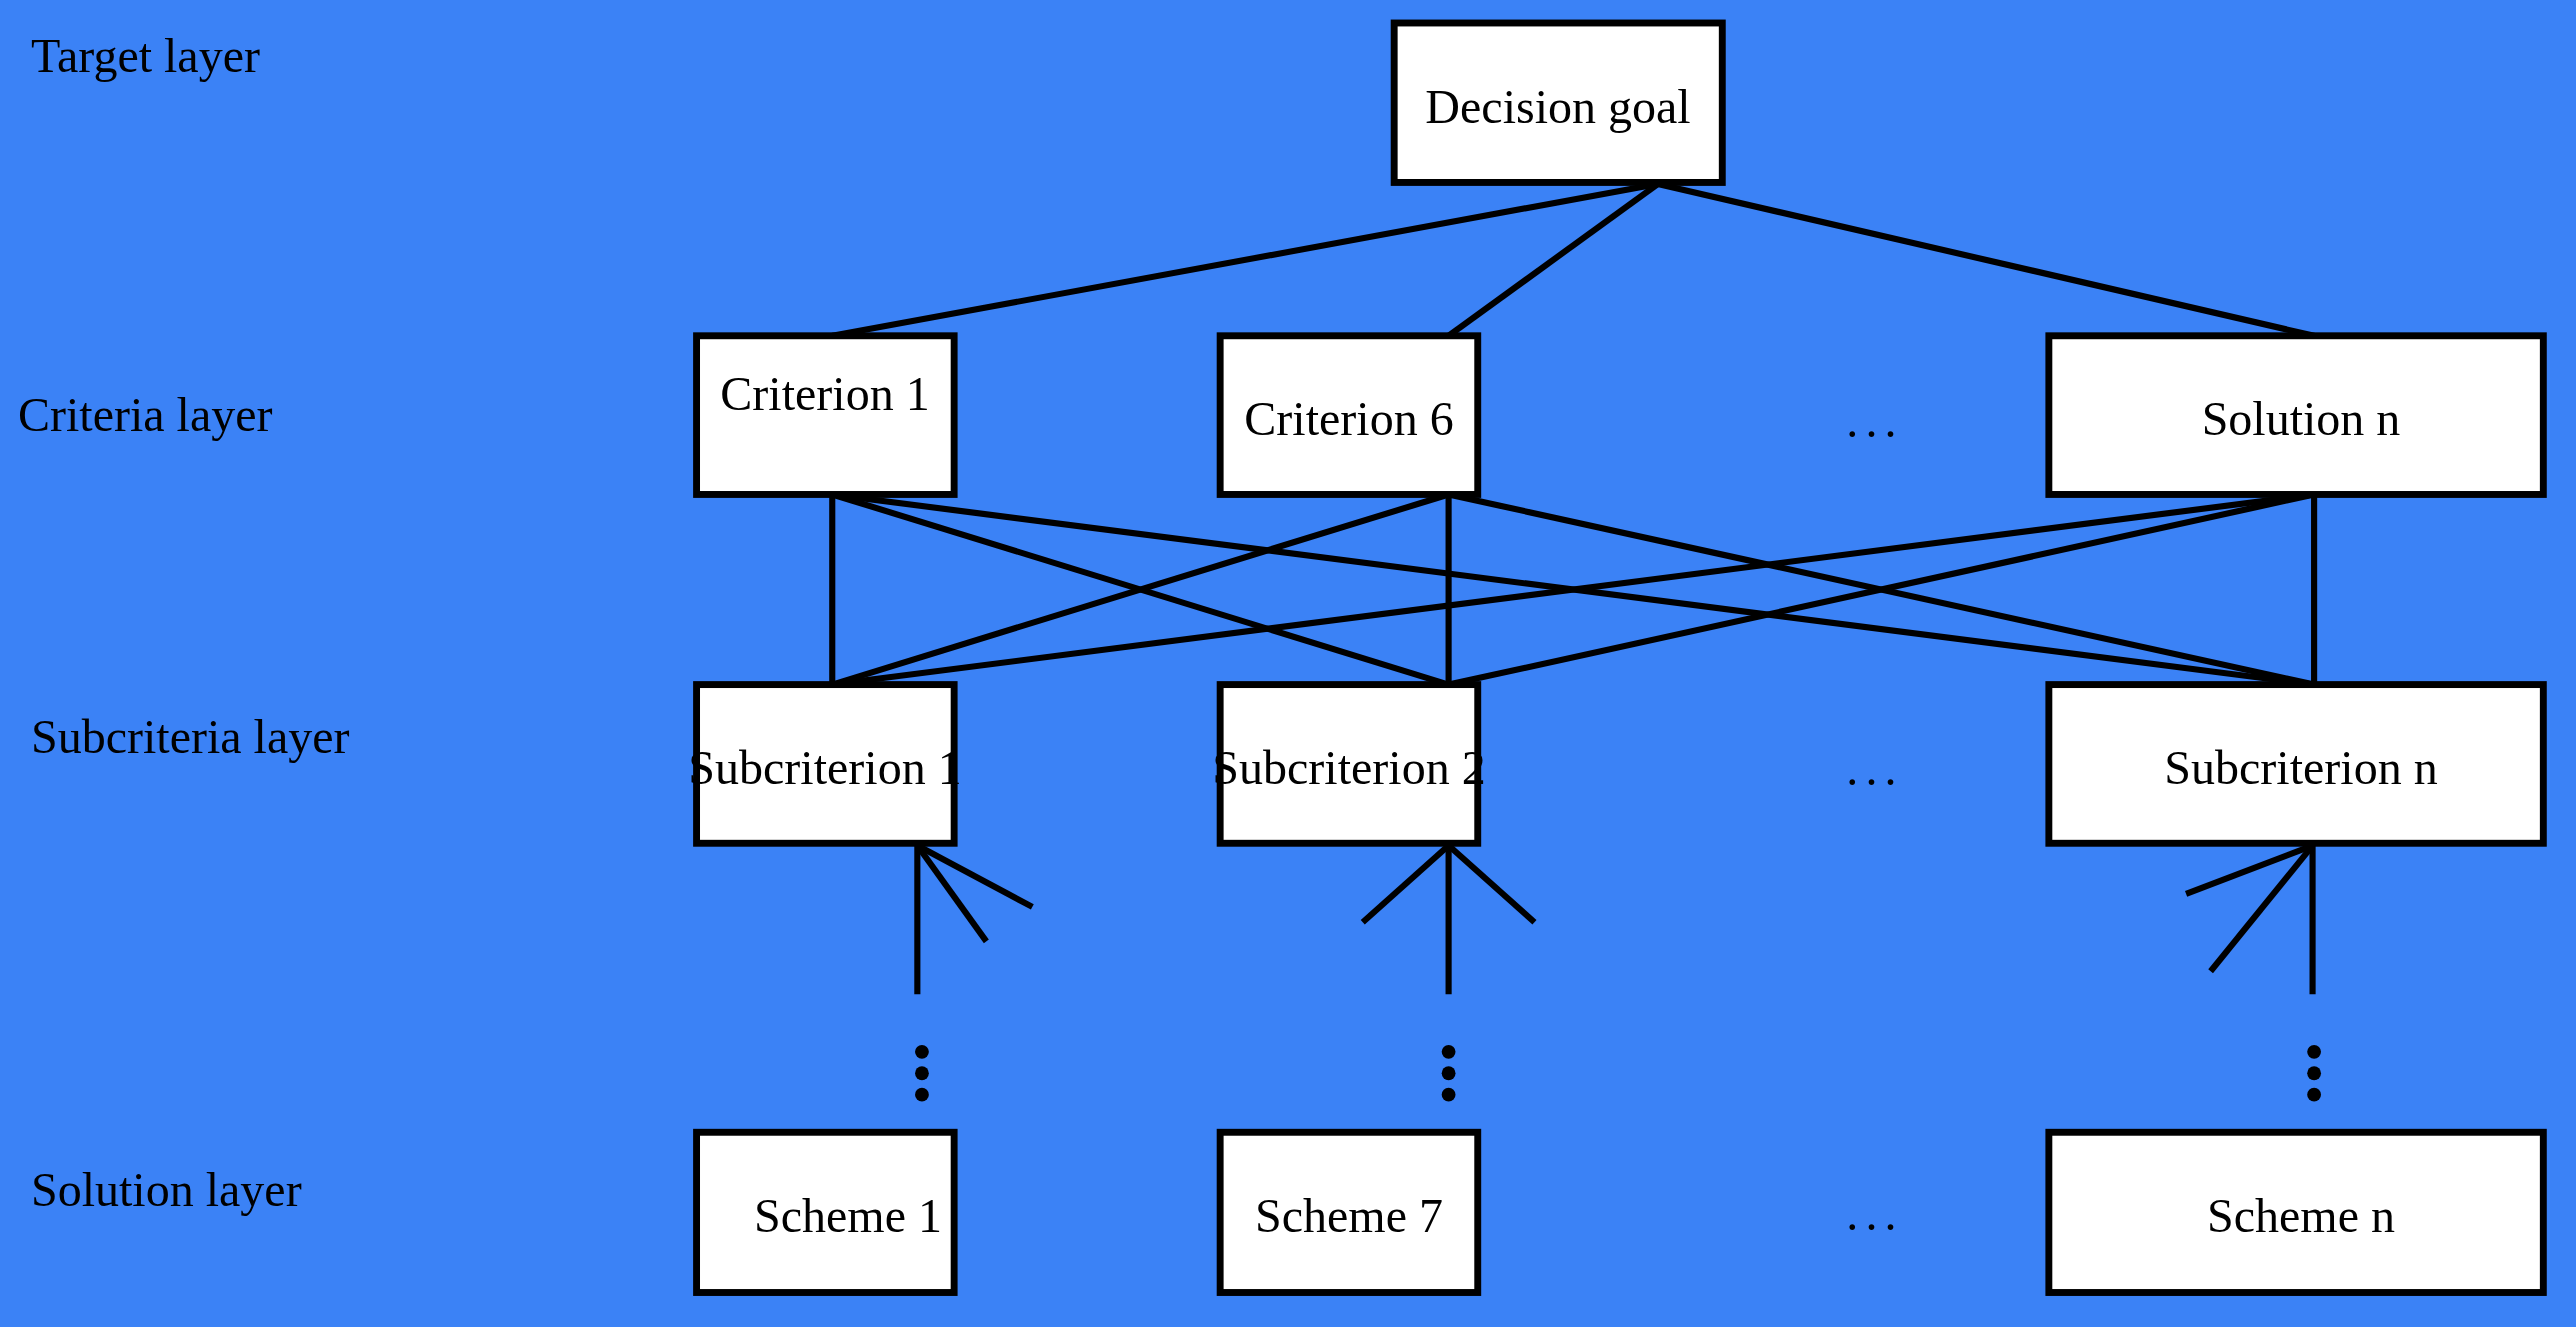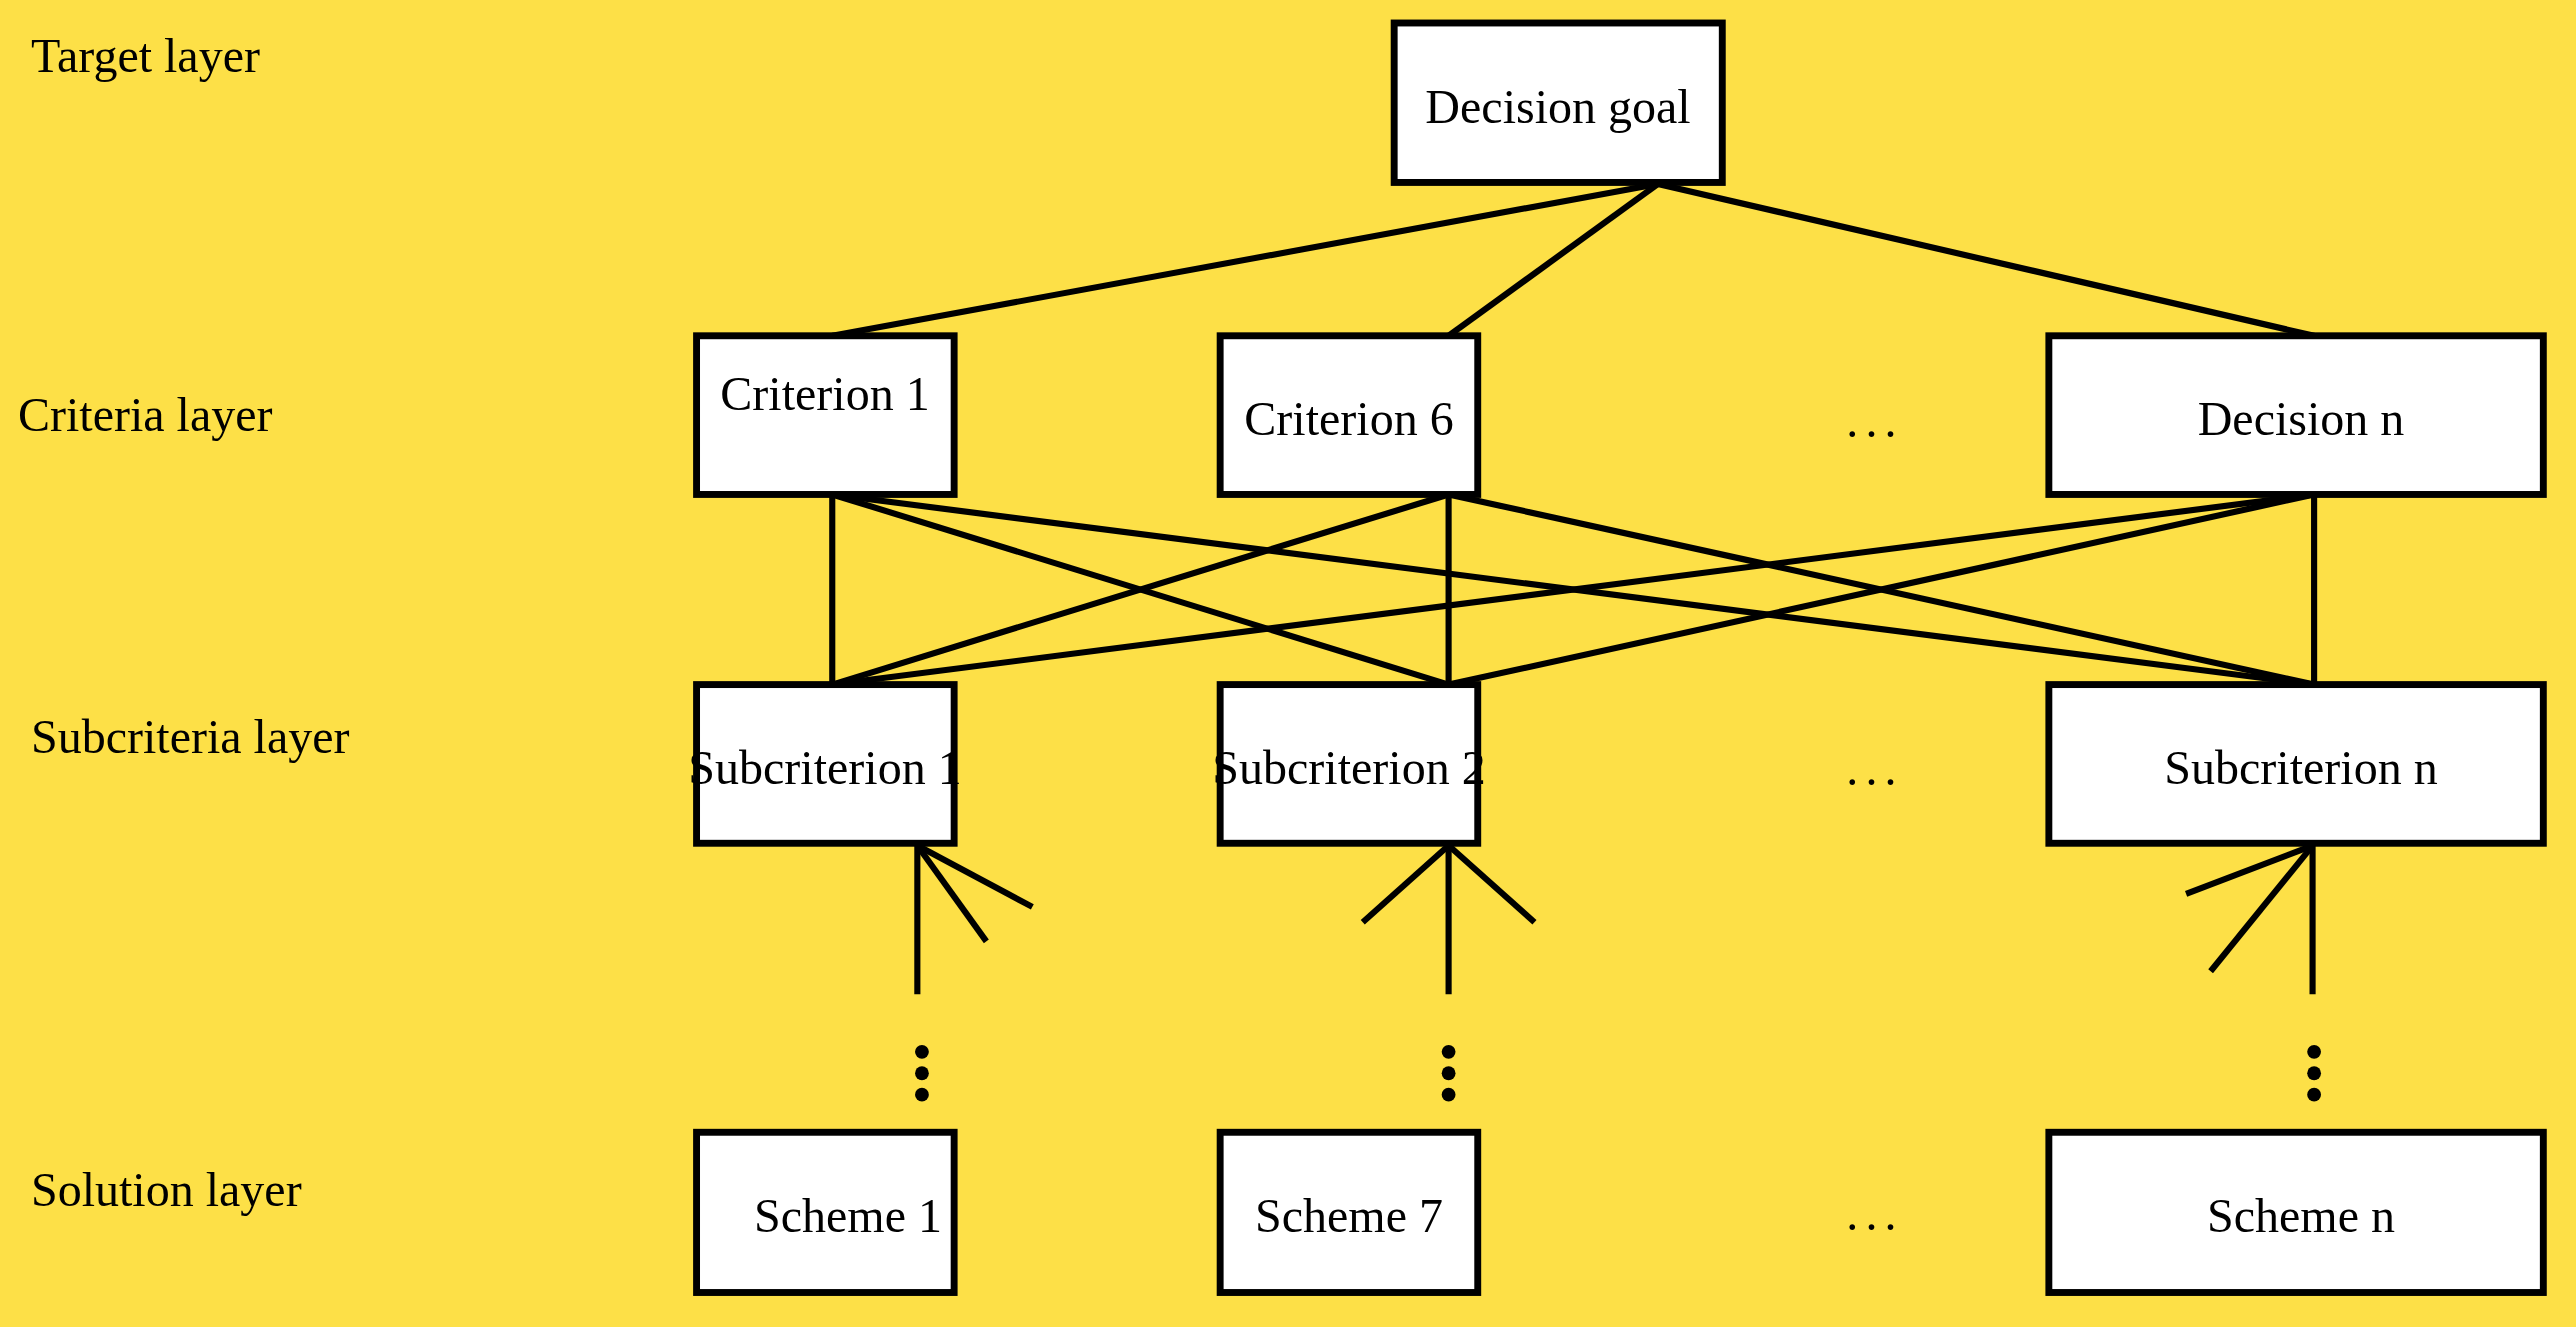--- a/index.html
+++ b/index.html
@@ -7,21 +7,21 @@
     padding: 0;
     background: #ffffff;
   }
   body {
     font-family: "Liberation Serif", "DejaVu Serif", serif;
   }
   #stage {
     position: relative;
     width: 2576px;
     height: 1327px;
-    background: #fde047;
+    background: #3b82f6;
     overflow: hidden;
   }
   #diagram {
     position: absolute;
     inset: 0;
     width: 2576px;
     height: 1327px;
     display: block;
   }
   .layer-label {
@@ -110,21 +110,21 @@
 
   <div class="layer-label" style="left:31px; top:32px;">Target layer</div>
   <div class="layer-label" style="left:18px; top:391px;">Criteria layer</div>
   <div class="layer-label" style="left:31px; top:713px;">Subcriteria layer</div>
   <div class="layer-label" style="left:31px; top:1166px;">Solution layer</div>
 
   <div class="node-text" style="left:1558px; top:107px;">Decision goal</div>
 
   <div class="node-text" style="left:825px; top:394px;">Criterion 1</div>
   <div class="node-text" style="left:1349px; top:419px;">Criterion 6</div>
-  <div class="node-text" style="left:2301px; top:419px;">Decision n</div>
+  <div class="node-text" style="left:2301px; top:419px;">Solution n</div>
 
   <div class="node-text" style="left:825px; top:768px;">Subcriterion 1</div>
   <div class="node-text" style="left:1349px; top:768px;">Subcriterion 2</div>
   <div class="node-text" style="left:2301px; top:768px;">Subcriterion n</div>
 
   <div class="node-text" style="left:825px; top:1216px;margin-left:23px;">Scheme 1</div>
   <div class="node-text" style="left:1349px; top:1216px;">Scheme 7</div>
   <div class="node-text" style="left:2301px; top:1216px;">Scheme n</div>
 
   <div class="ellipsis-h" style="left:1873px; top:434px;">···</div>

